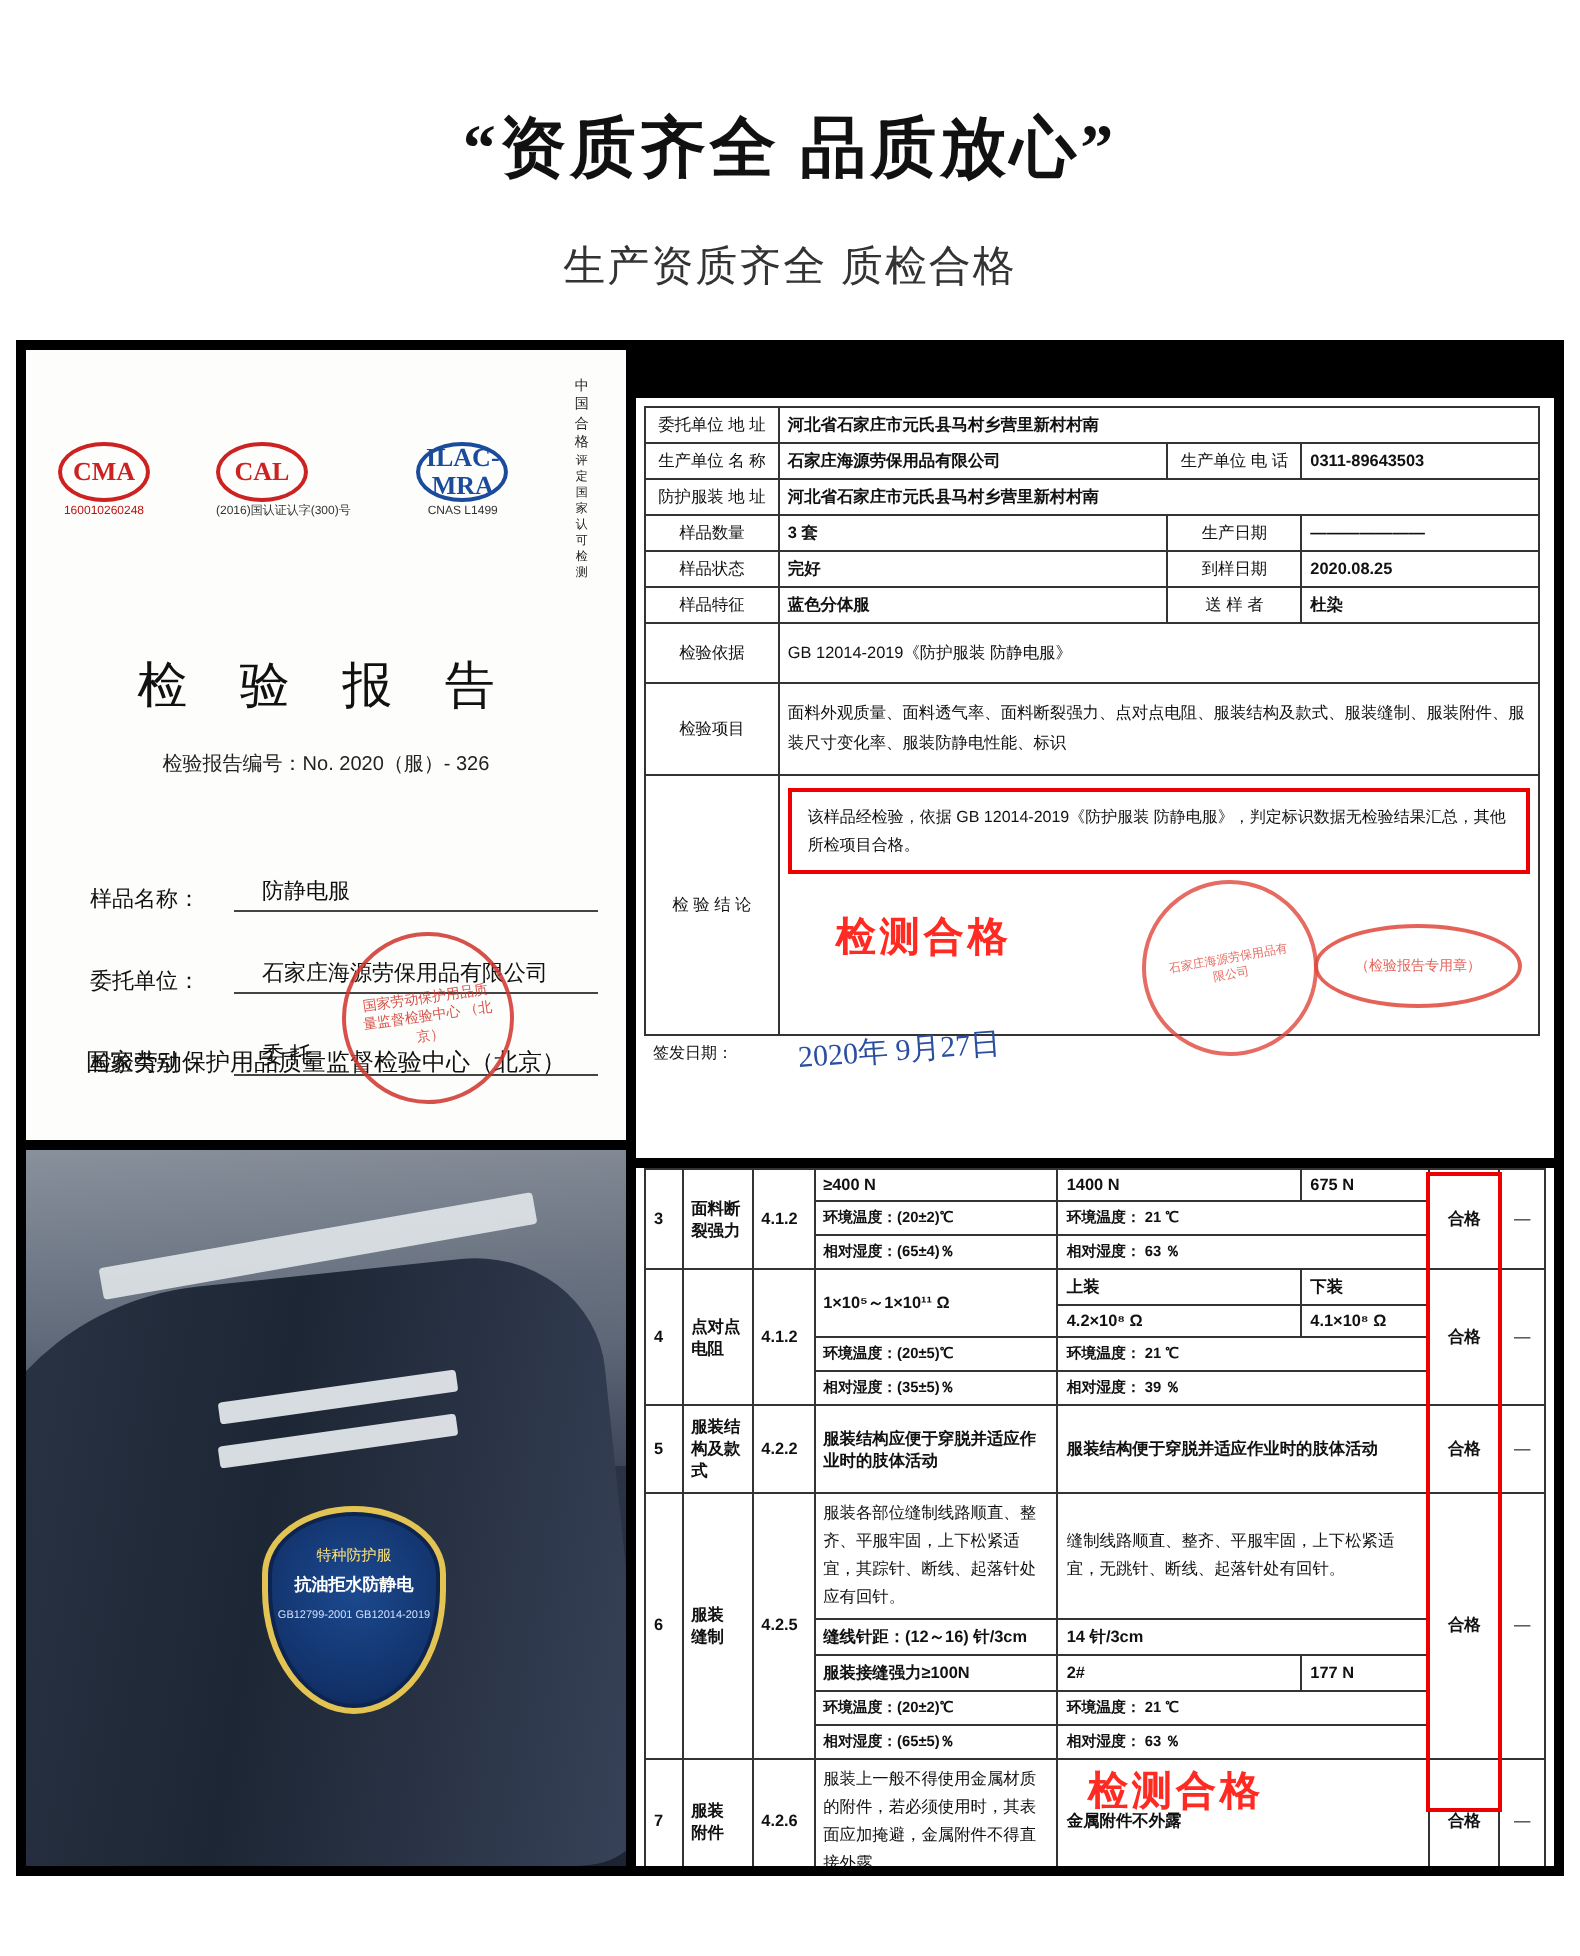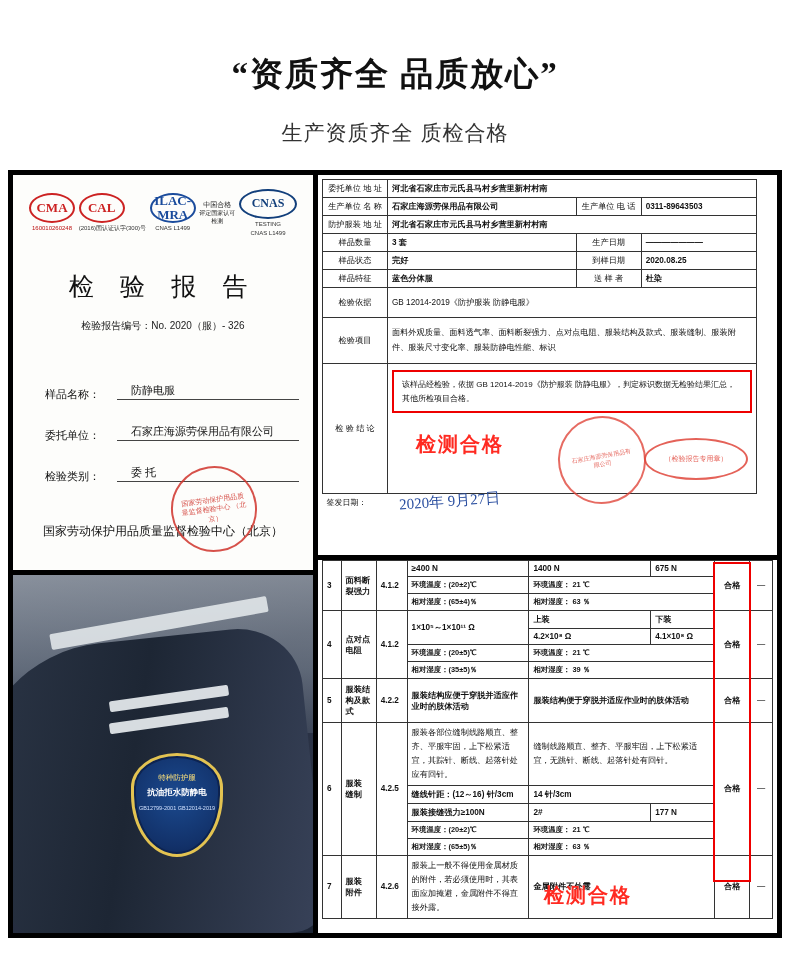--- a/index.html
+++ b/index.html
@@ -43,21 +43,21 @@
   .col-right { flex: 1; display: flex; flex-direction: column; gap: 5px; }
 
   
   .report {
     background: #fdfdfb;
     height: 395px;
     position: relative;
     padding: 10px 14px;
     overflow: hidden;
   }
-  .logos { display: flex; align-items: center; justify-content: space-between; padding: 4px 2px 0 2px; }
+  .logos { display: flex; align-items: center; padding: 4px 2px 0 2px; gap: 33px; }
   .logo { text-align: center; line-height: 1.1; }
   .logo .ring {
     width: 46px; height: 30px; border: 2px solid #c22; border-radius: 50%;
     display: flex; align-items: center; justify-content: center;
     font-size: 13px; font-weight: bold; color: #c22; font-family: "Liberation Serif", serif;
   }
   .logo .ring.blue { border-color:#1a4b9c; color:#1a4b9c; }
   .logo .cap { font-size: 6px; color: #333; margin-top: 2px; white-space: nowrap; }
   .logo .cap.red { color: #b11; }
   .logo.cnas .ring { width: 58px; border-color:#123f7b; color:#123f7b; font-size: 12px; }
@@ -122,21 +122,21 @@
   .badge .b2 { color:#fff; font-size: 8.5px; margin-top: 3px; font-weight:bold; }
   .badge .b3 { color:#cfe0ff; font-size: 5.5px; margin-top: 5px; }
   .photo-caption {
     position:absolute; left: 0; bottom: 22px; width: 100%;
     text-align: center; color: #ff3b30; font-size: 17px; font-weight: bold;
     line-height: 1.6; text-shadow: 0 1px 2px rgba(0,0,0,.6);
   }
 
   
   .tbl-wrap { background: #fff; overflow: hidden; position: relative; }
-  .tbl-top { height: 380px; padding: 4px 20px 0 4px; }
+  .tbl-top { height: 380px; padding: 4px 7px 0 4px; margin-top: 24px; }
   .tbl-bot { flex: 1; padding: 0 4px 4px 4px; position: relative; }
 
   table.doc { width: 100%; border-collapse: collapse; font-size: 8.2px; color: #111; table-layout: fixed; }
   table.doc td { border: 1px solid #333; padding: 3px 4px; vertical-align: middle; }
   .c { text-align:left;font-weight:bold; }
   .lbl { text-align: center; width: 56px; }
   .tall { height: 30px; }
 
   .redbox {
     border: 2px solid #e00 !important;

